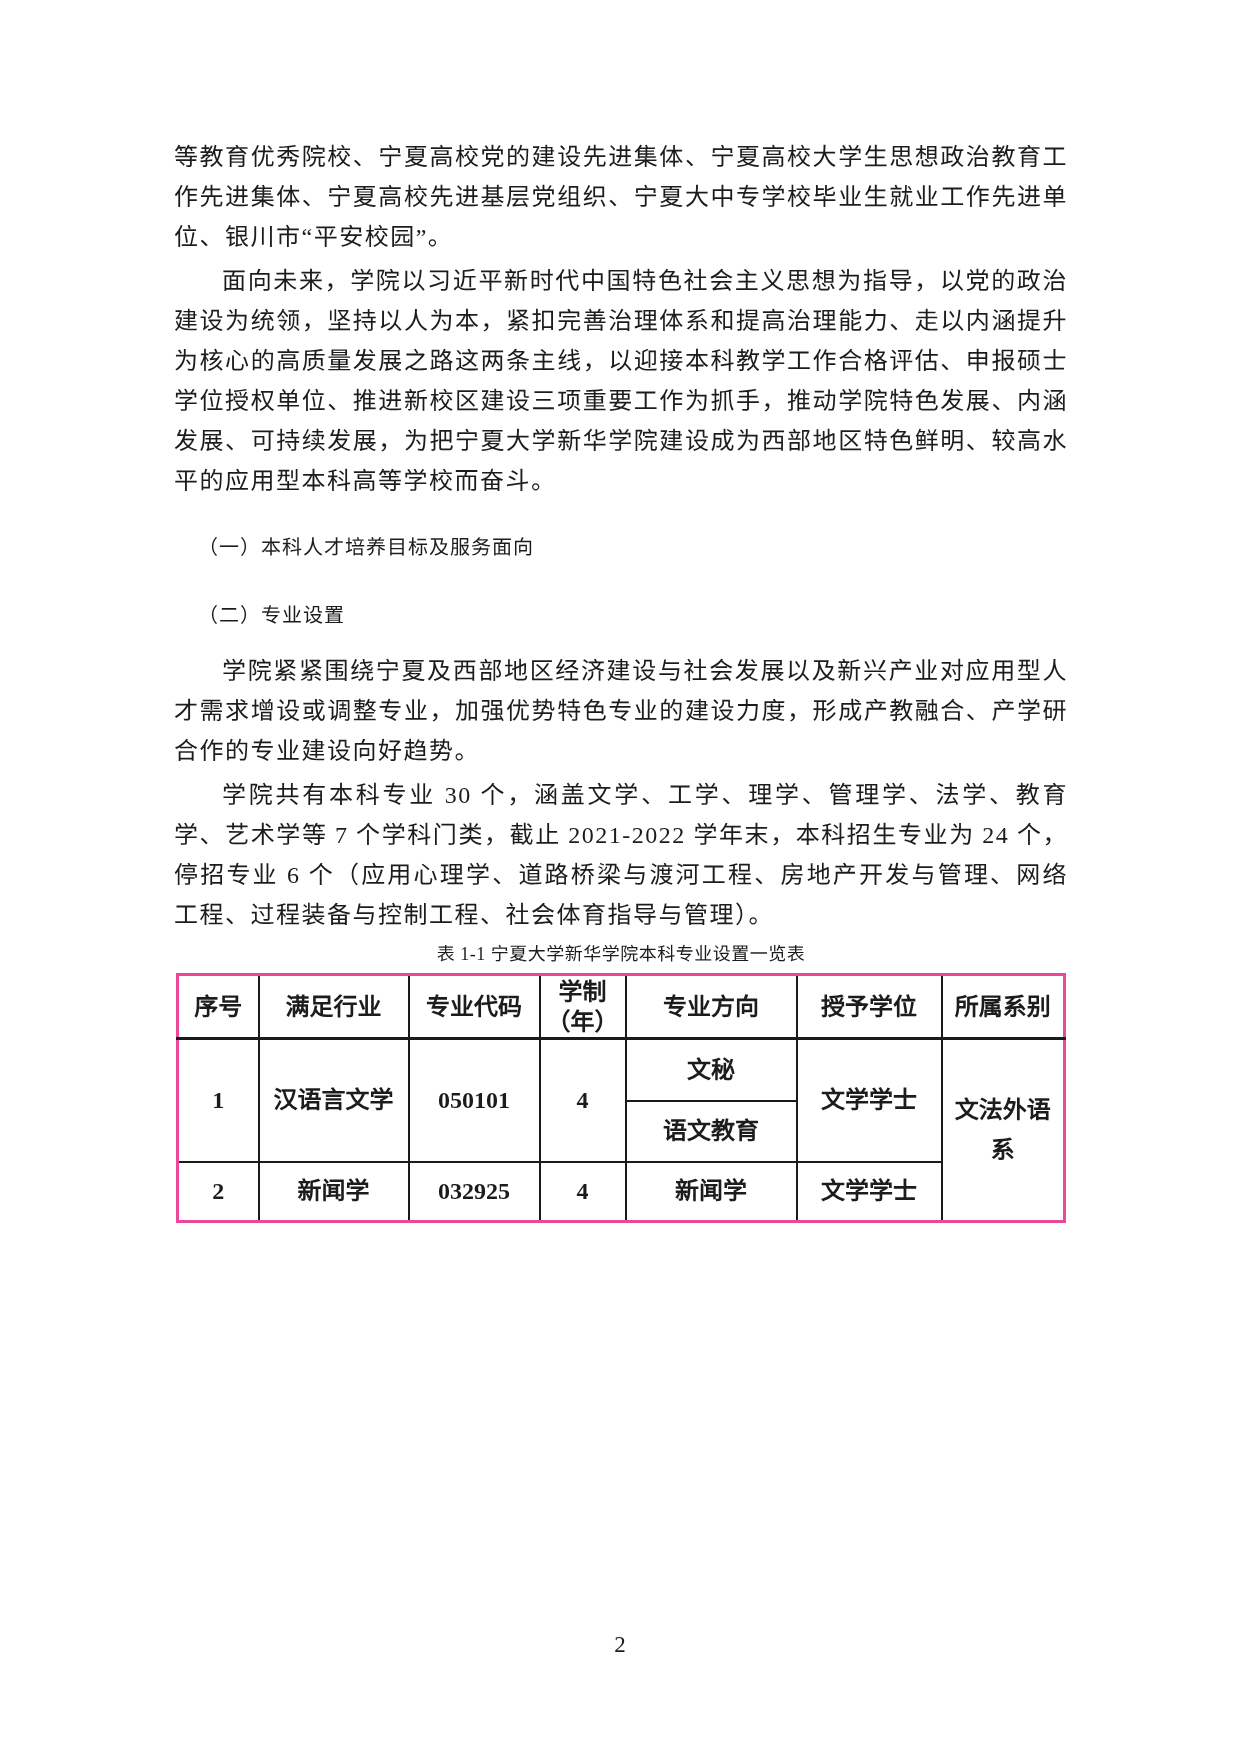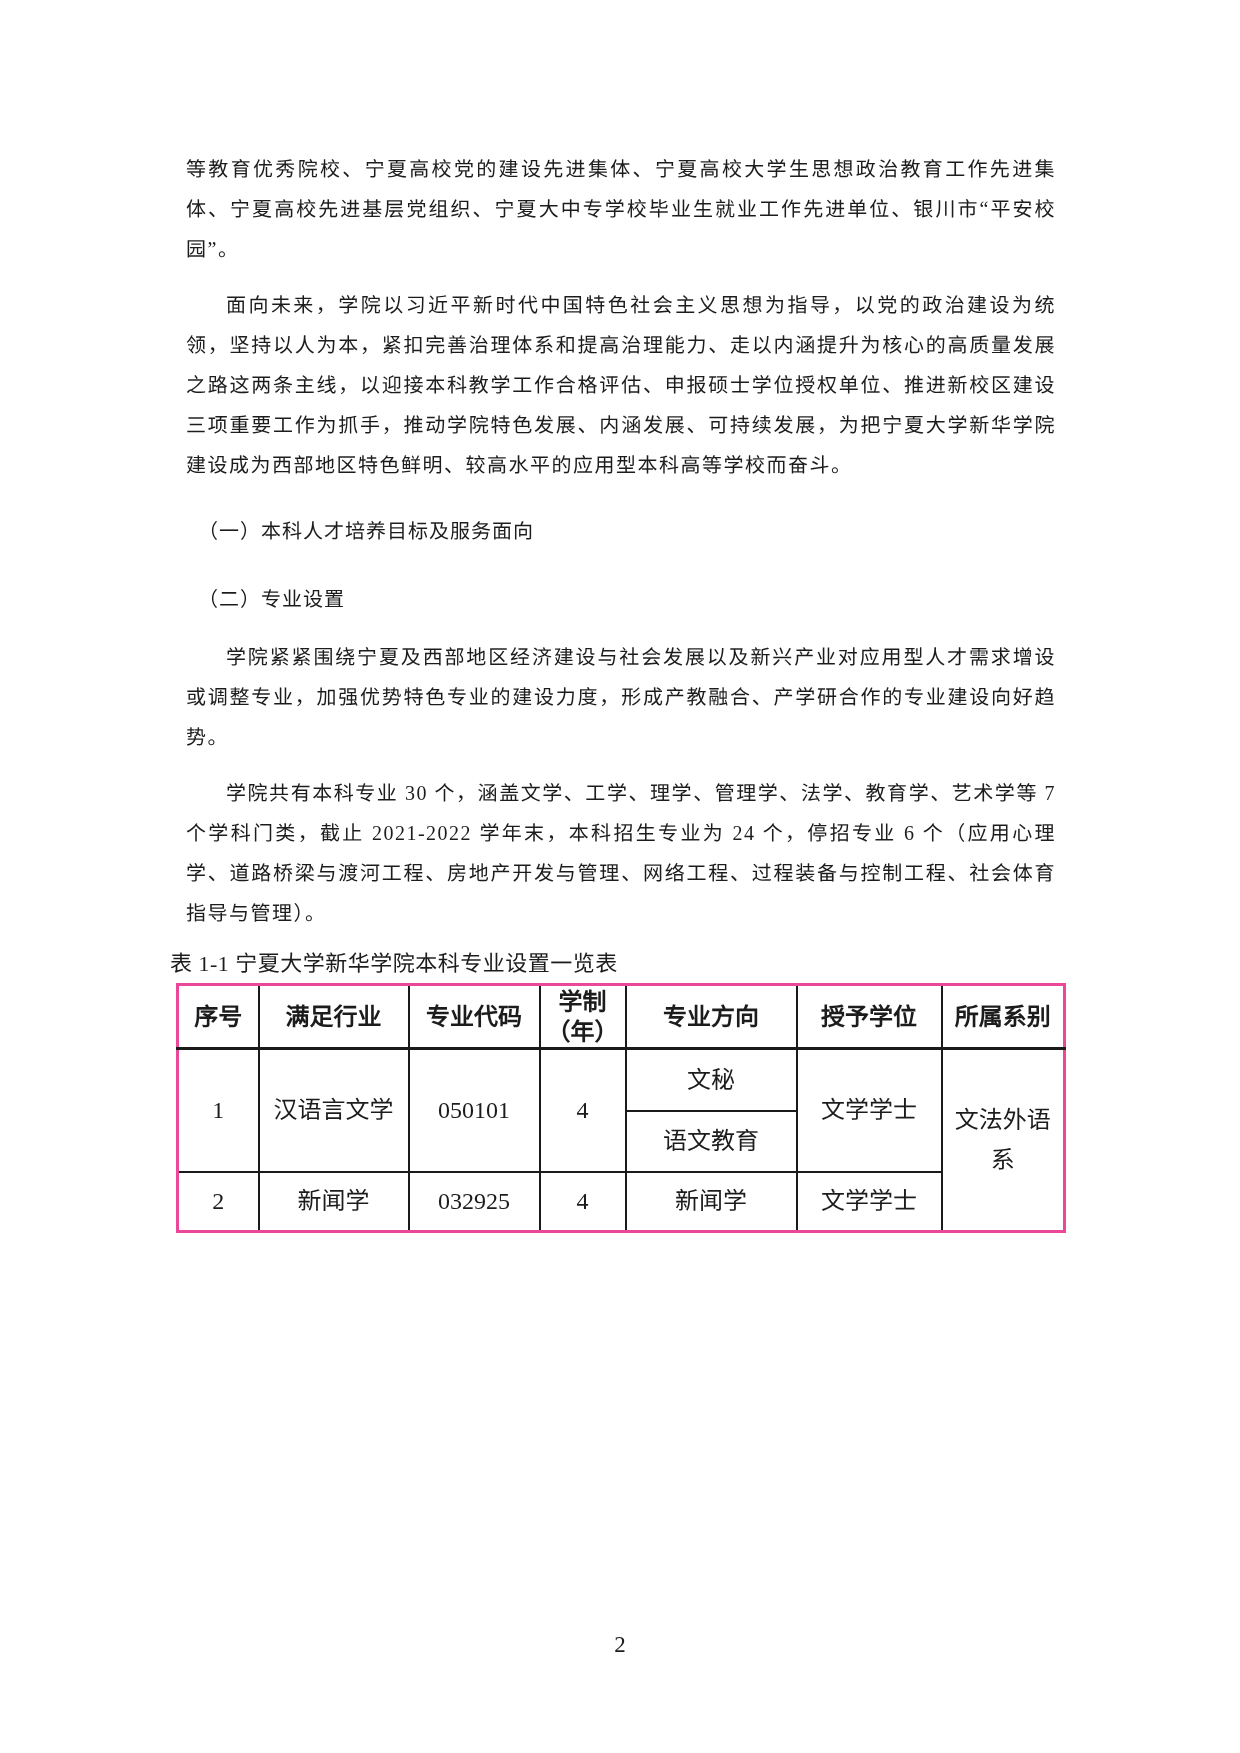--- a/index.html
+++ b/index.html
@@ -14,64 +14,65 @@
     overflow: hidden;
   }
   .content {
     position: absolute;
     left: 170px;
     top: 0;
     width: 902px;
     padding-top: 133px;
   }
   .para {
-    font-size: 20px;
+    font-size: 24px;
     line-height: 40px;
     letter-spacing: 1.5px;
     text-align: justify;
-    margin: 16px;
+    margin: 4px;
   }
   .para.indent { text-indent: 2em; }
   .h1 {
     font-family: "Liberation Sans", "DejaVu Sans", sans-serif;
     font-weight: bold;
     font-size: 32px;
     line-height: 48px;
     letter-spacing: 2px;
     margin: 22px 0 16px 0;
   }
   .h2 {
     font-family: "Liberation Sans", "DejaVu Sans", sans-serif;
     font-weight: normal;
     font-size: 20px;
     line-height: 44px;
     letter-spacing: 1px;
     margin: 24px 0 14px 0;
     padding-left: 28px;
   }
   .table-caption {
-    font-size: 22px;
+    font-size: 18px;
     line-height: 30px;
+    text-align: center;
     letter-spacing: 0.5px;
   }
   table.majors {
     border-collapse: collapse;
     table-layout: fixed;
     width: 887px;
     margin: 4px 0 0 6px;
     border: 3px solid #ec4899;
   }
   table.majors th, table.majors td {
     border: 2px solid #1a1a1a;
     text-align: center;
     vertical-align: middle;
     padding: 0 2px;
     font-size: 24px;
     line-height: 40px;
-    font-weight: normal;
+    font-weight: bold;
     overflow: hidden;
   }
   table.majors thead th {
     font-weight: bold;
     border-bottom-width: 3px;
     line-height: 30px;
   }
   th.duration-head { white-space: pre-line; }
   tr.r-head  { height: 64px; }
   tr.r-sub-a { height: 62px; }

